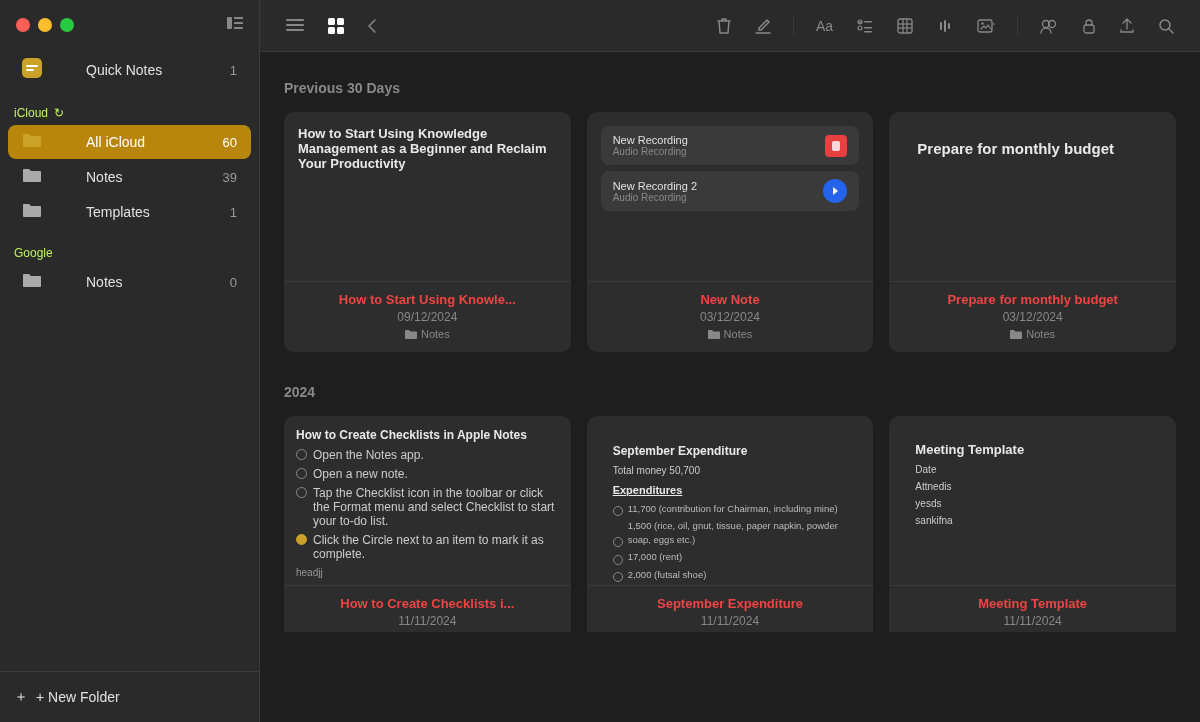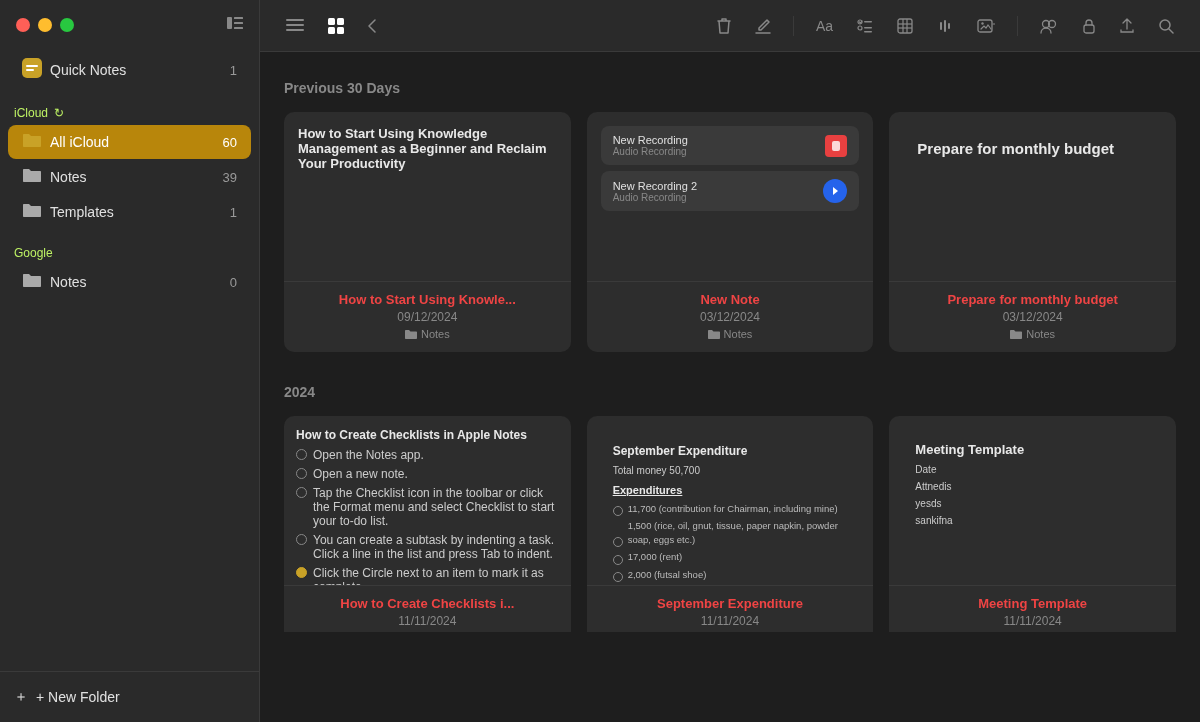--- a/index.html
+++ b/index.html
@@ -72,20 +72,21 @@
 
     .sidebar-item .item-icon {
       font-size: 16px;
       width: 20px;
       text-align: center;
     }
 
     .sidebar-item .item-label {
       flex: 1;
       font-size: 14px;
+      margin-left: 36px;
     }
 
     .sidebar-item .item-count {
       font-size: 13px;
       color: #999;
       min-width: 20px;
       text-align: right;
     }
 
     .sidebar-item.active .item-count {
@@ -673,24 +674,20 @@
           </div>
           <div class="checklist-item">
             <div class="checklist-radio"></div>
             <span>Open a new note.</span>
           </div>
           <div class="checklist-item">
             <div class="checklist-radio"></div>
             <span>Tap the Checklist icon in the toolbar or click the Format menu and select Checklist to start your to-do list.</span>
           </div>
           <div class="checklist-item">
-            <div class="checklist-radio"></div>
-            <span>You can create a subtask by indenting a task. Click a line in the list and press Tab to indent.</span>
-          </div>
-          <div class="checklist-item">
             <div class="checklist-radio checked"></div>
             <span>Click the Circle next to an item to mark it as complete.</span>
           </div>
           <div style="font-size:10px;color:#999;margin-top:6px;">headjj</div>
         </div>
         <div class="note-info">
           <div class="note-title">How to Create Checklists i...</div>
           <div class="note-date">11/11/2024</div>
           <div class="note-folder">
             <svg width="12" height="10" viewBox="0 0 12 10" fill="none">

